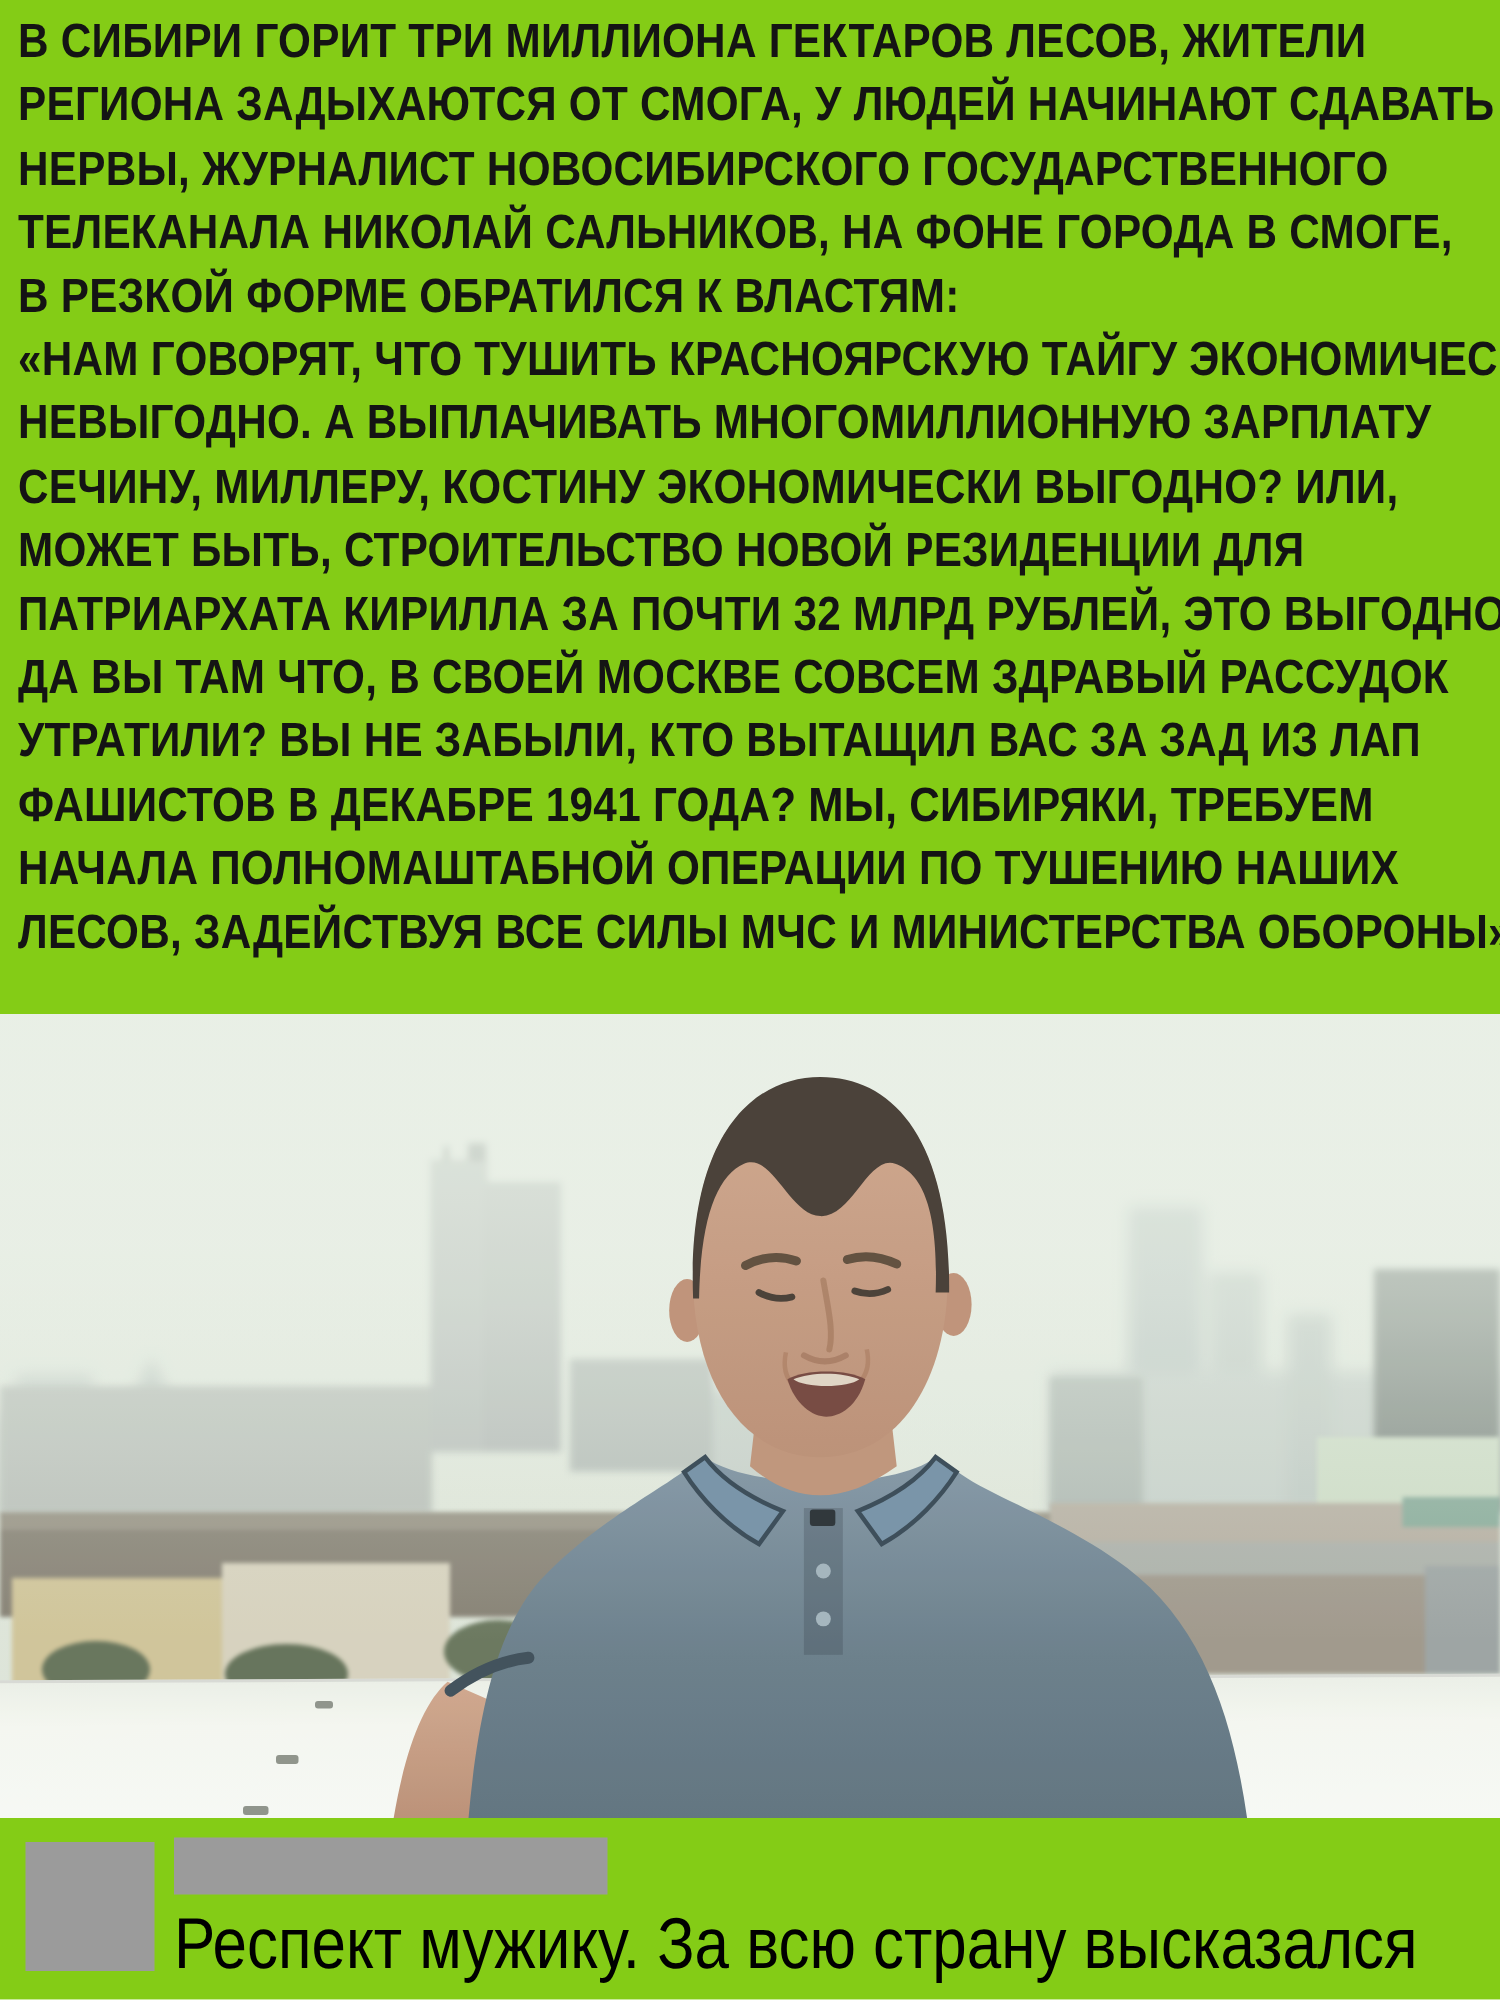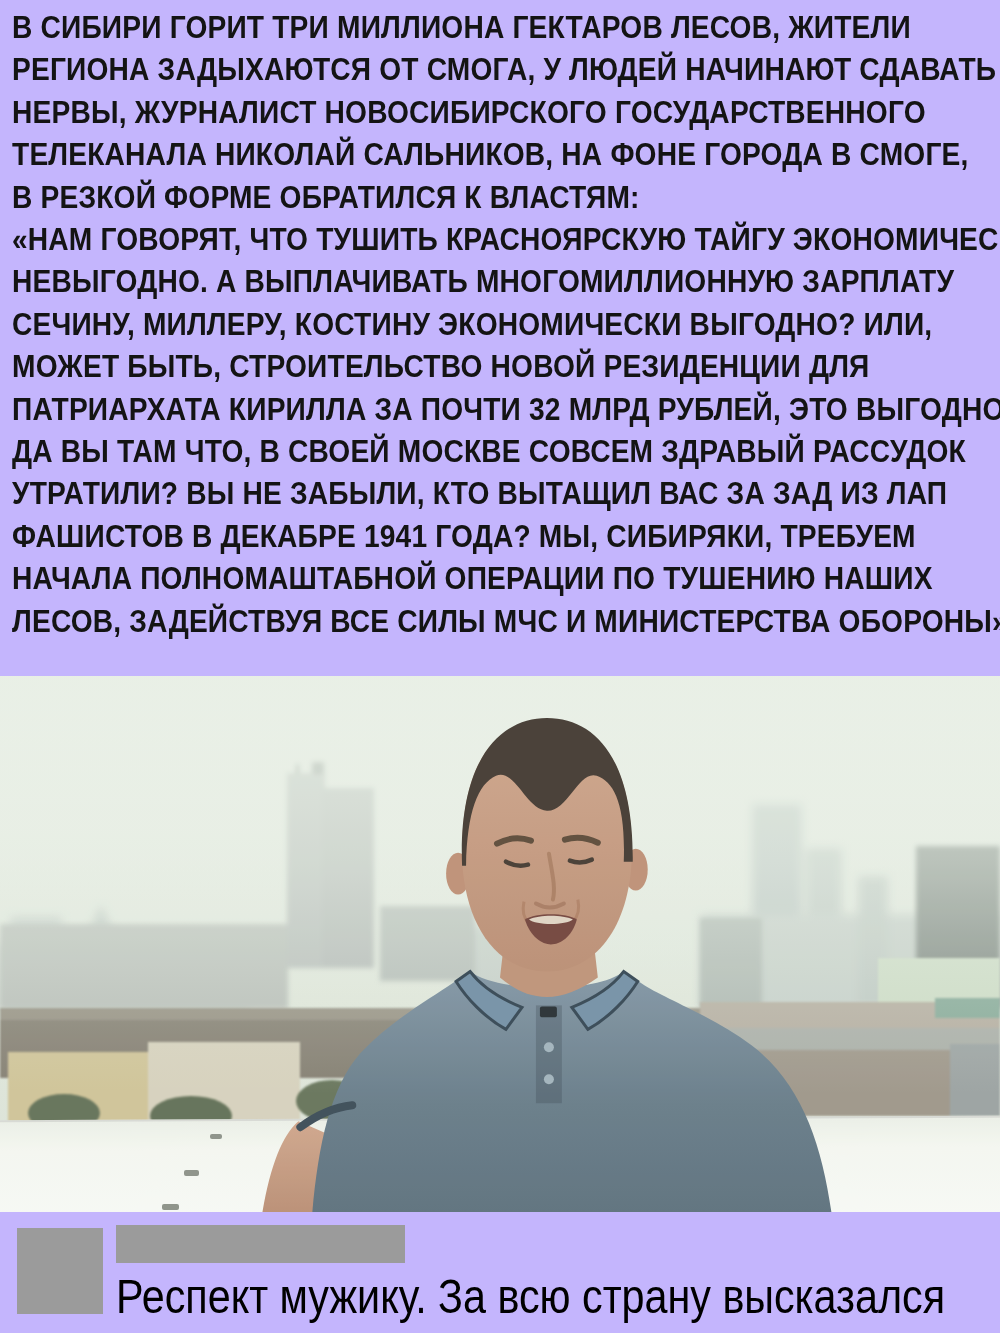--- a/index.html
+++ b/index.html
@@ -1,16 +1,16 @@
 <!DOCTYPE html>
 <html><head>
 <meta charset="utf-8">
 <style>
   html,body{margin:0;padding:0;background:#ffffff;}
-  .page{position:relative;width:1000px;height:1333px;background:#c4b5fd;overflow:hidden;
+  .page{position:relative;width:1000px;height:1333px;background:#84cc16;overflow:hidden;
         font-family:"Liberation Sans",sans-serif;}
 
   
   .headline{position:absolute;left:12px;top:6px;width:980px;}
   .headline .line{font-weight:700;font-size:32px;line-height:42.4px;color:#141414;
                   white-space:nowrap;transform:scaleX(0.88);transform-origin:0 50%;
                   letter-spacing:0.2px;}
 
   
   .photo{position:absolute;left:0;top:676px;width:1000px;height:536px;overflow:hidden;

